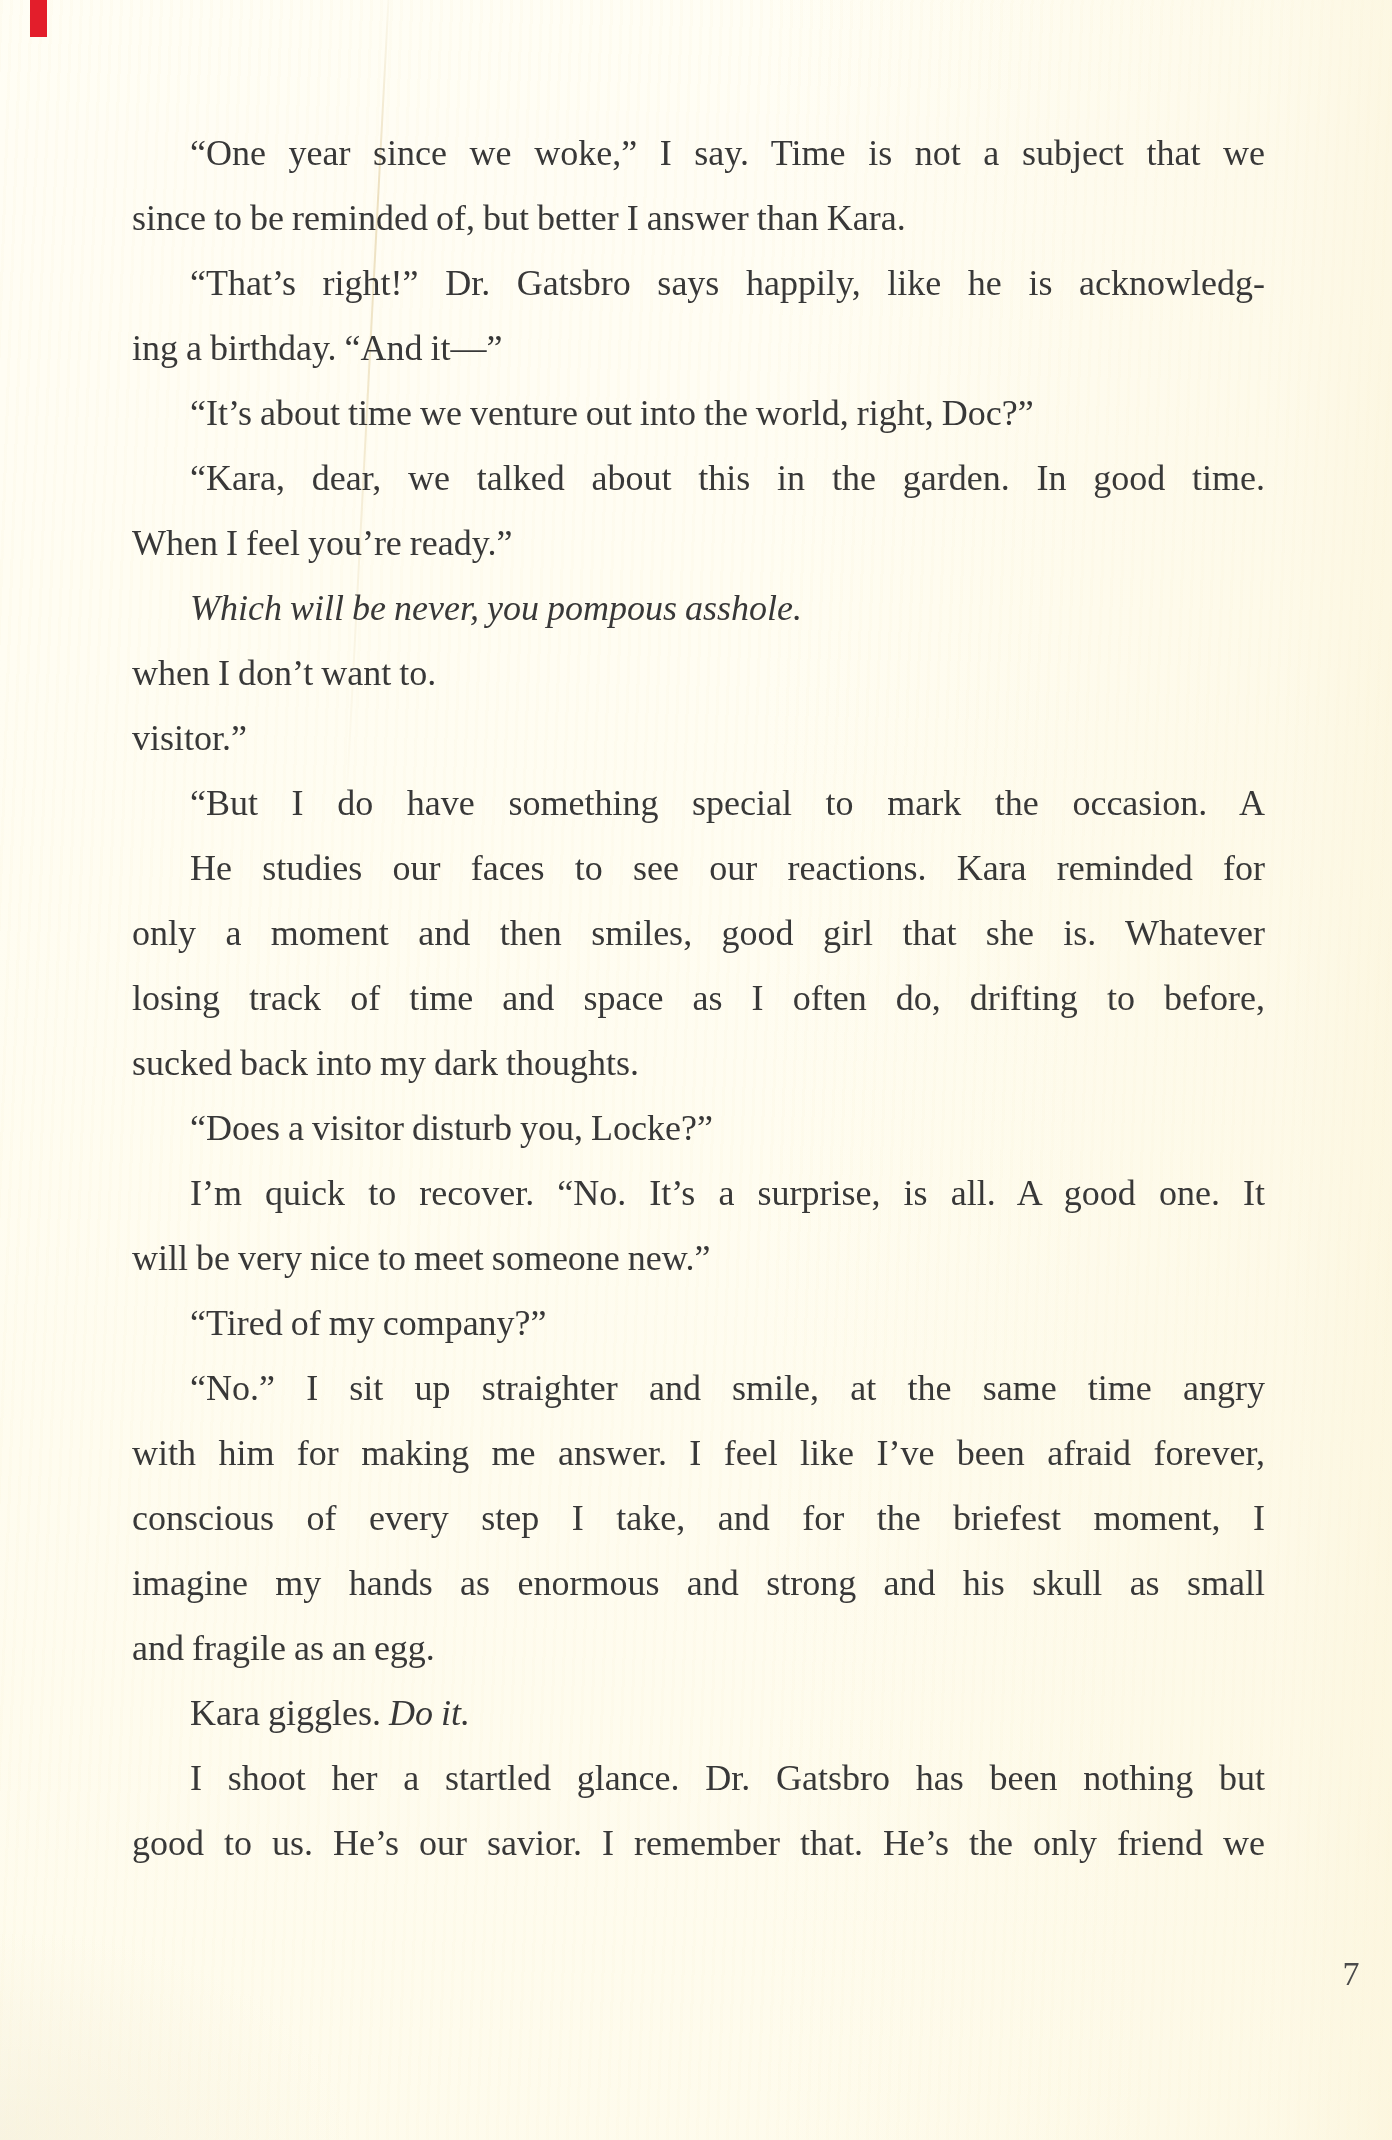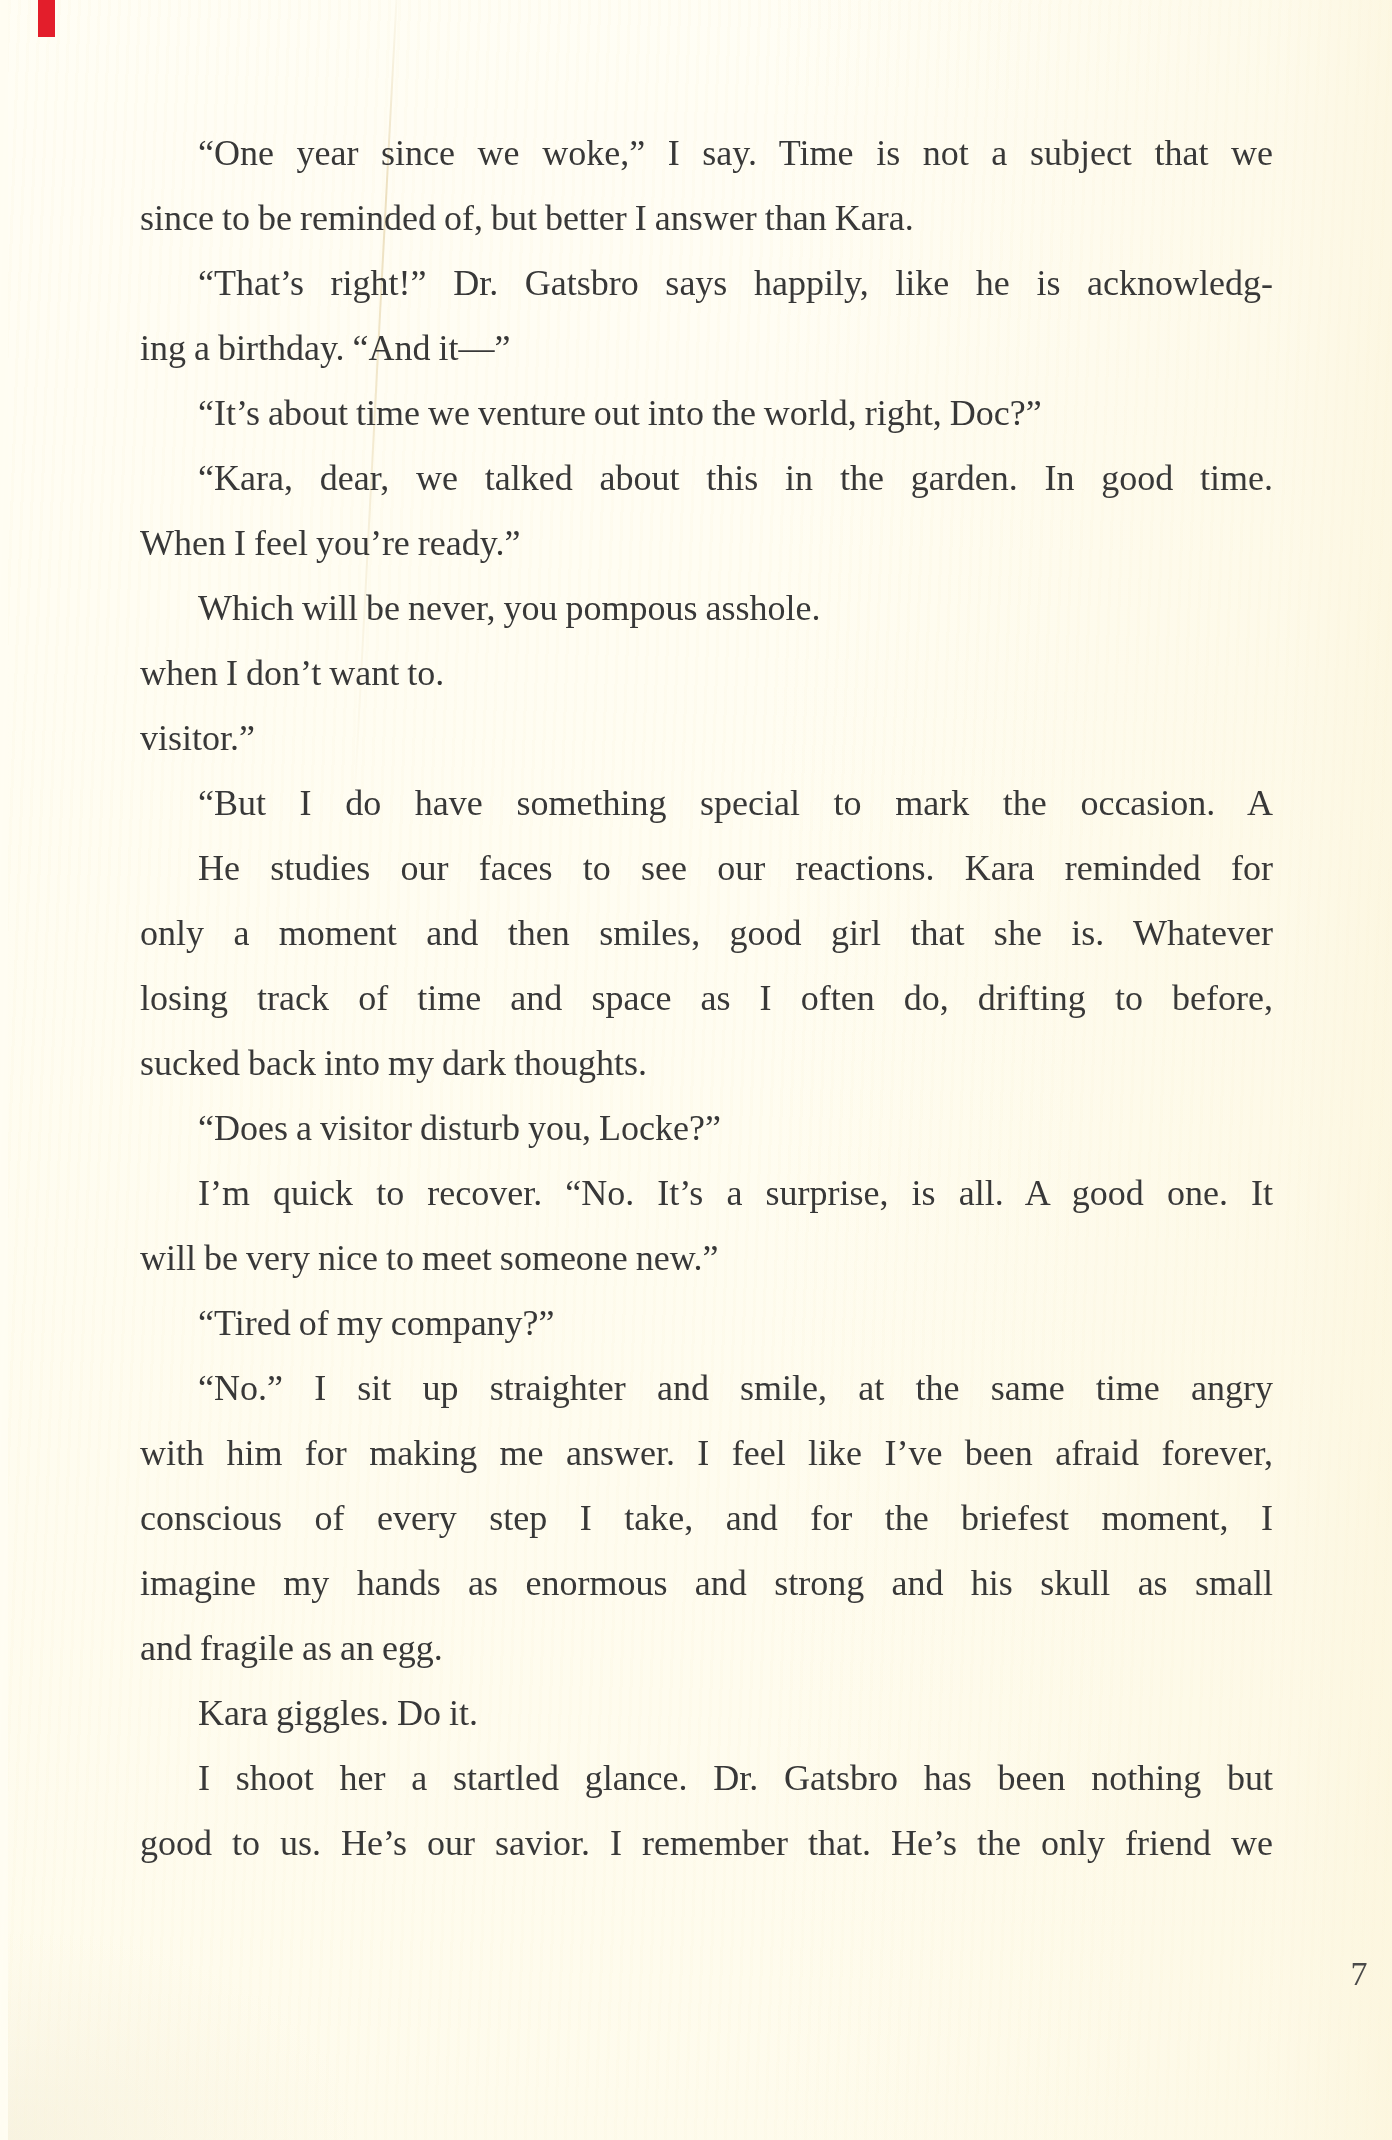--- a/index.html
+++ b/index.html
@@ -10,21 +10,20 @@
     width: 1392px;
     height: 2140px;
     position: relative;
     overflow: hidden;
     background: #fffdf2;
     font-family: "Liberation Serif", serif;
   }
   .page {
     position: absolute;
     inset: 0;
-    margin-left: 8px;
   }
   
   .paper-tint {
     position: absolute;
     inset: 0;
     background:
       radial-gradient(ellipse 500px 300px at 0% 100%, rgba(236,228,202,0.35), rgba(236,228,202,0) 70%),
       linear-gradient(to right, rgba(255,255,252,0.0) 55%, rgba(252,246,222,0.45) 92%, rgba(250,242,212,0.55) 100%),
       linear-gradient(to bottom, rgba(255,255,250,0.3) 0%, rgba(255,255,250,0) 30%, rgba(253,248,226,0.35) 100%);
     pointer-events: none;
@@ -81,20 +80,21 @@
     text-align-last: justify;
     overflow: visible;
   }
   .line.endpara {
     text-align-last: left;
   }
   .line.indent {
     text-indent: 58px;
   }
   .seg.italic {
+    font-style: italic;
   }
   .page-number {
     position: absolute;
     left: 1330px;
     top: 1941px;
     width: 42px;
     height: 65px;
     line-height: 65px;
     font-size: 34px;
     color: #4a4a4a;

